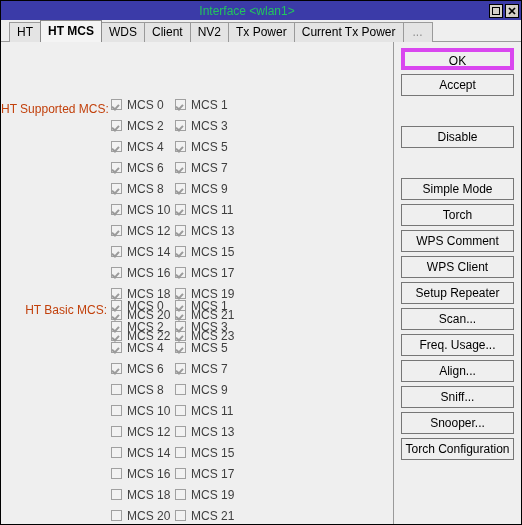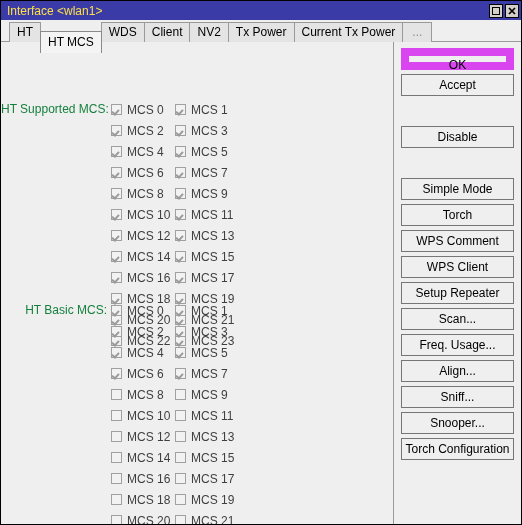--- a/index.html
+++ b/index.html
@@ -24,26 +24,27 @@
   
   #titlebar {
     height: 19px;
     background: #3b3ba8;
     display: flex;
     align-items: center;
     padding: 0 2px 0 6px;
     box-sizing: border-box;
   }
   #title-text {
-    color: #fde047;
+    color: #22c55e;
     font-size: 12px;
     line-height: 12px;
     flex: 1;
     white-space: nowrap;
     overflow: hidden;
+    text-align: center;
   }
   .title-btn {
     width: 14px;
     height: 14px;
     margin-left: 2px;
     background: #d4d0c8;
     border: 1px solid #000;
     box-sizing: border-box;
     position: relative;
     display: inline-block;
@@ -75,24 +76,24 @@
     box-sizing: border-box;
     white-space: nowrap;
     cursor: default;
     position: relative;
     top: 1px;
   }
   .tab.active {
     background: #f4f4f4;
     height: 22px;
     line-height: 21px;
-    top: 12px;
+    top: 1px;
     z-index: 3;
     border-color: #8a8a8a;
-    font-weight: normal;
+    font-weight: bold;
   }
   .tab.ellipsis {
     color: #8d8d8d;
     padding: 0 9px;
   }
 
   
   #content {
     position: relative;
     height: 483px;
@@ -115,36 +116,35 @@
     align-items: center;
   }
 
   
   .mcs-group {
     position: absolute;
     display: flex;
   }
   .mcs-label {
     font-size: 12px;
-    color: #15803d;
+    color: #c2410c;
     text-align: right;
     width: 110px;
     padding-right: 4px;
     box-sizing: border-box;
     line-height: 21px;
     white-space: nowrap;
   }
   .mcs-cols {
     display: flex;
   }
   .mcs-col { width: 64px; }
   .cb-row {
     height: 21px;
     display: flex;
-    align-items: center;
     font-size: 12px;
     color: #3f3f3f;
     white-space: nowrap;
   }
   .cb {
     width: 11px;
     height: 11px;
     border: 1px solid #a0a0a0;
     background: #f2f2f2;
     box-sizing: border-box;
@@ -177,21 +177,21 @@
     font-size: 12px;
     color: #000;
     font-family: "Liberation Sans", sans-serif;
     line-height: 20px;
     text-align: center;
     cursor: pointer;
     padding: 0;
     display: block;
   }
   .btn.default {
-    border: 8px solid #d946ef;
+    border: 4px solid #d946ef;
     line-height: 18px;
   }
   .btn.gap { margin-top: 26px; }
 </style>
 </head>
 <body>
 
 <div id="window">
 
   <div id="titlebar">

